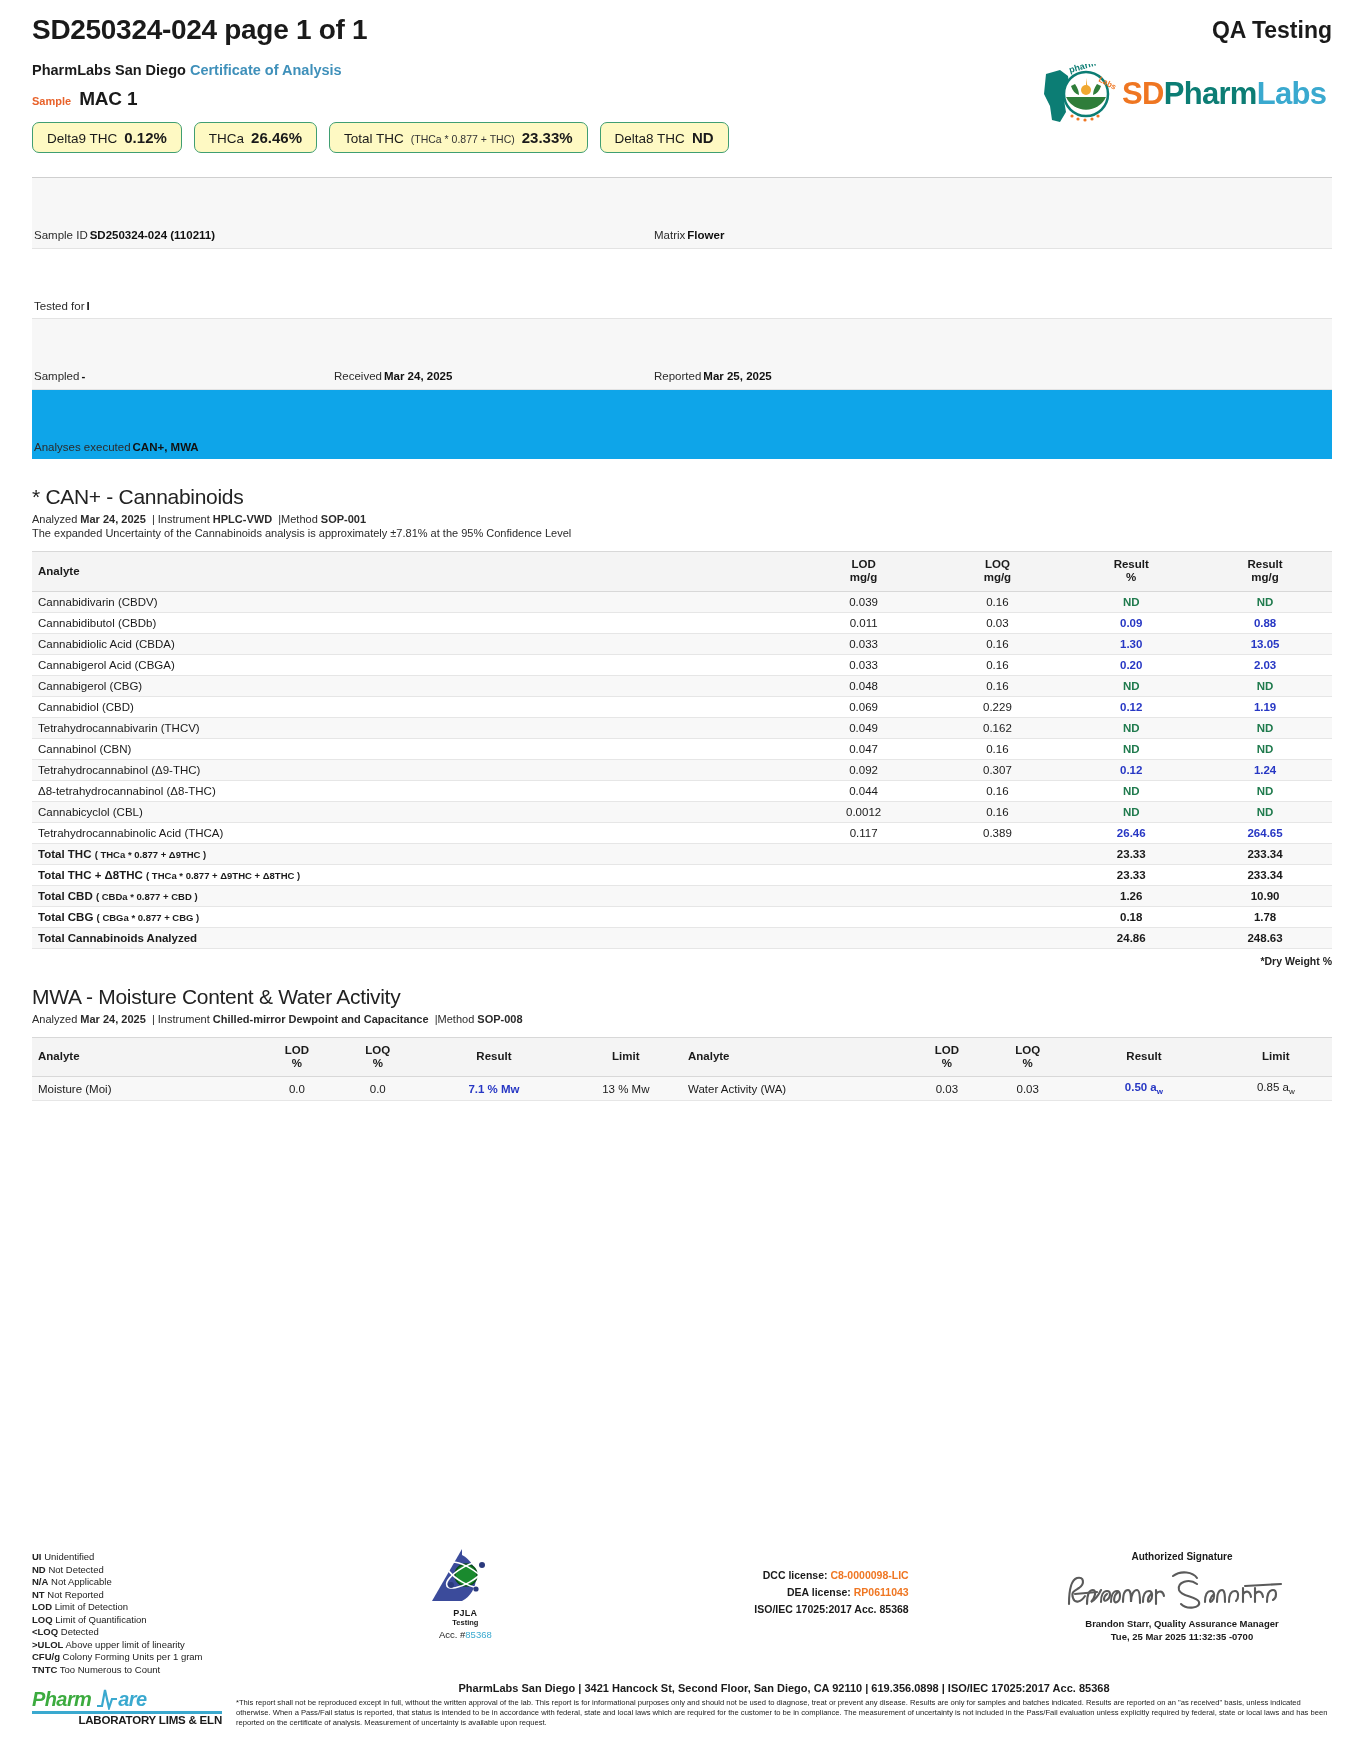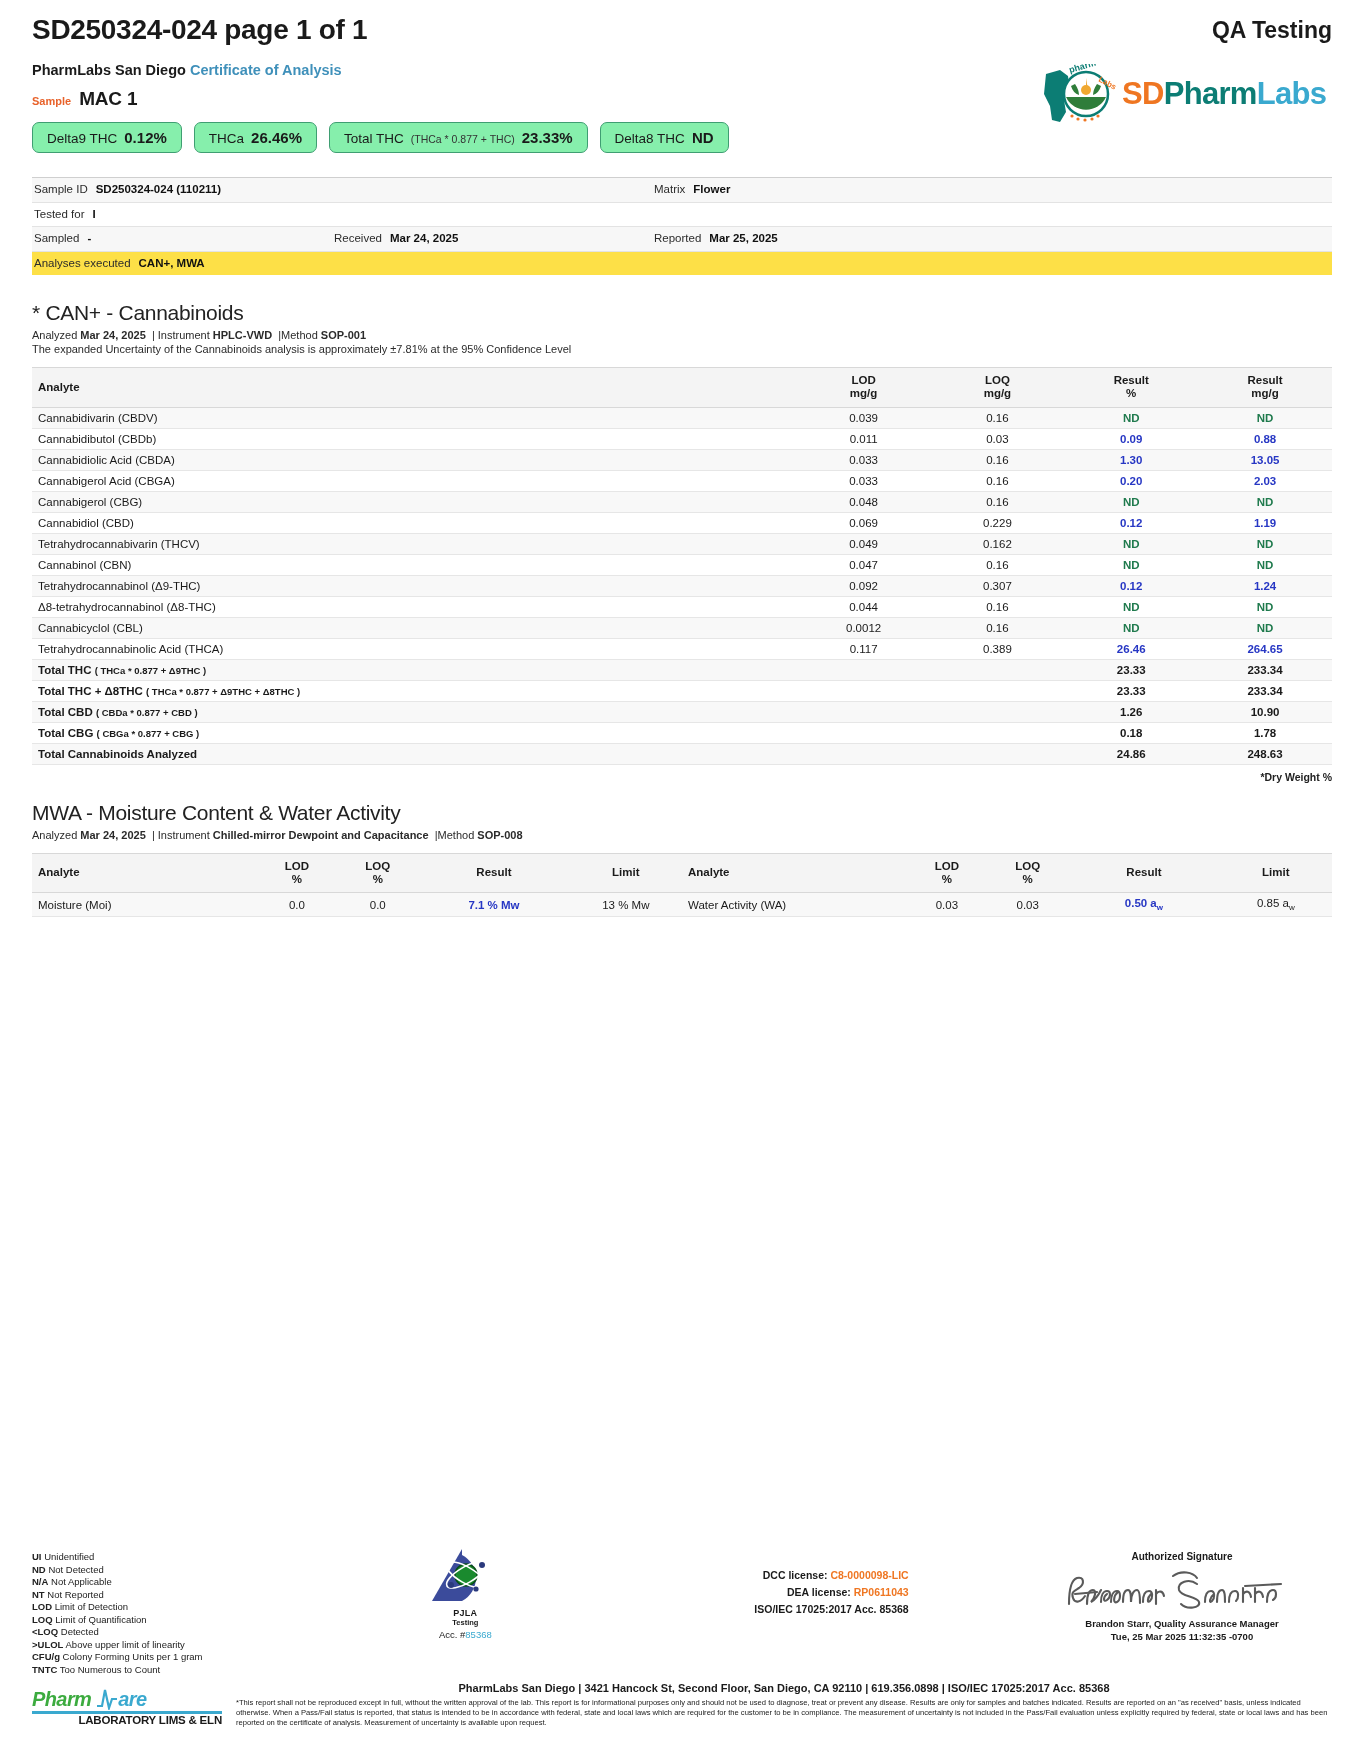--- a/index.html
+++ b/index.html
@@ -28,21 +28,21 @@
   .lab-line { font-size: 14.5px; font-weight: 700; margin: 6px 0 0 0; }
   .lab-line .coa { color: #3f90ba; font-weight: 600; margin-left: 4px; }
   .sample-line { margin-top: 10px; display: flex; align-items: baseline; gap: 8px; }
   .sample-label { color: #e8622a; font-size: 11px; font-weight: 600; }
   .sample-value { font-size: 19px; font-weight: 700; letter-spacing: -0.2px; }
 
   
   .chips { display: flex; gap: 12px; margin-top: 12px; }
   .chip {
     border: 1px solid #3f9e72;
-    background: #86efac;
+    background: #fef9c3;
     border-radius: 7px;
     padding: 6px 14px;
     font-size: 13.5px;
     display: flex; align-items: baseline; gap: 7px;
     white-space: nowrap;
   }
   .chip .c-name { font-weight: 400; color: #1a1a1a; }
   .chip .c-sub { font-size: 10.5px; color: #333; }
   .chip .c-val { font-weight: 700; font-size: 15px; }
 
@@ -54,21 +54,21 @@
   .logo-text .pharm { color: #0c7d74; }
   .logo-text .labs { color: #3aa9cf; }
 
   
   .meta { margin-top: 24px; border-top: 1px solid #cfcfcf; }
   .meta-row {
     display: flex; font-size: 11.5px; padding: 4px 2px 4px 2px;
     border-bottom: 1px solid #e3e3e3; line-height: 1.35;
   }
   .meta-row:nth-child(odd) { background: #f7f7f7; }
-  .meta-cell { display: flex; gap: 8px; }
+  .meta-cell { display: flex; gap: 2px; margin-top: 46px; }
   .meta-k { color: #2b2b2b; }
   .meta-v { font-weight: 700; color: #111; }
   .mc-1 { width: 300px; }
   .mc-2 { width: 320px; }
   .mc-3 { width: 340px; }
   .mc-4 { flex: 1; }
 
   
   .section { margin-top: 26px; }
   .sec-title { font-size: 21px; font-weight: 400; letter-spacing: -0.3px; color: #222; }
@@ -239,21 +239,21 @@
         <span class="meta-k">Received</span>
         <span class="meta-v">Mar 24, 2025</span>
       </div>
       <div class="meta-cell mc-3">
         <span class="meta-k">Reported</span>
         <span class="meta-v">Mar 25, 2025</span>
       </div>
       <div class="meta-cell mc-4"></div>
     </div>
 
-    <div class="meta-row" style="border-bottom:none;background:#fde047;text-align:right;">
+    <div class="meta-row" style="border-bottom:none;background:#0ea5e9;text-align:right;">
       <div class="meta-cell mc-1">
         <span class="meta-k">Analyses executed</span>
         <span class="meta-v">CAN+, MWA</span>
       </div>
     </div>
   </div>
 
   <div class="section">
     <div class="sec-title">* CAN+ - Cannabinoids</div>
     <div class="sec-sub">

